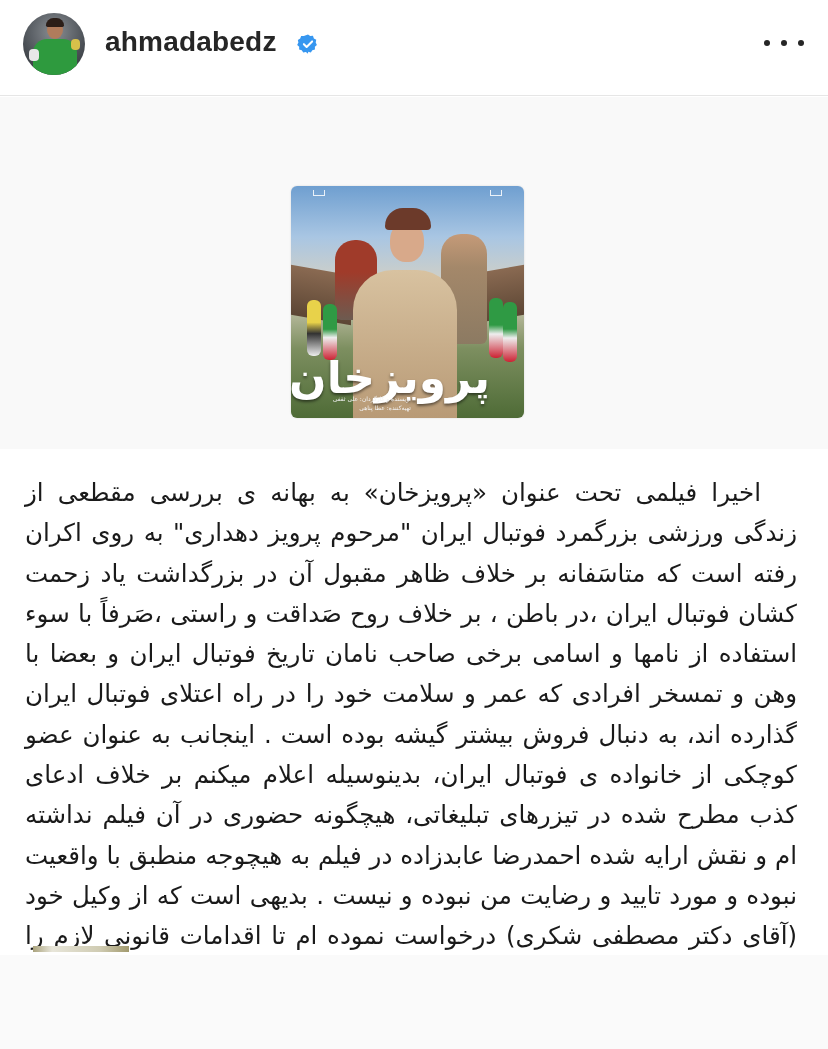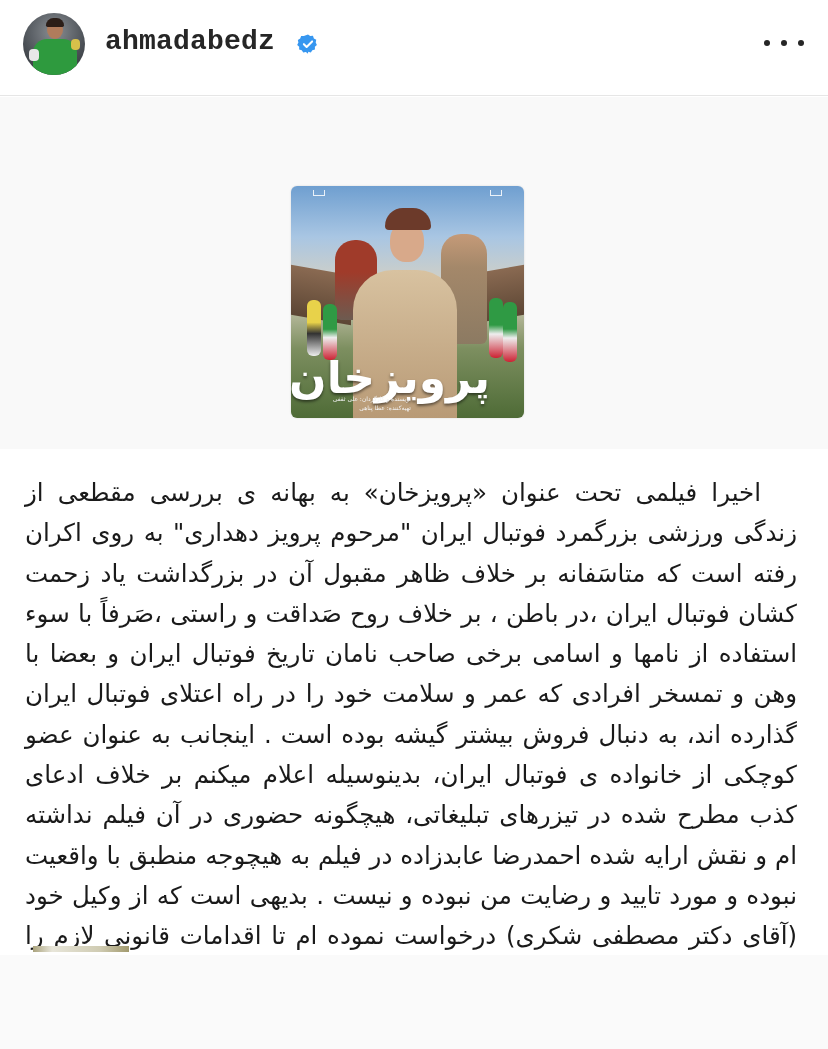--- a/index.html
+++ b/index.html
@@ -4,21 +4,21 @@
 <style>
   * { box-sizing: border-box; margin: 0; padding: 0; }
   html, body { width: 828px; height: 1049px; overflow: hidden; background: #ffffff; font-family: "DejaVu Sans", sans-serif; }
   .header { position: absolute; left: 0; top: 0; width: 828px; height: 96px; background: #ffffff; border-bottom: 1px solid #e6e6e6; }
   .avatar { position: absolute; left: 23px; top: 13px; width: 62px; height: 62px; border-radius: 50%; overflow: hidden; background: radial-gradient(circle at 50% 30%, #8a8f94 0%, #4a4f55 60%, #2a2d30 100%); }
   .avatar .head { position: absolute; left: 24px; top: 8px; width: 16px; height: 18px; border-radius: 50%; background: #b07c5c; }
   .avatar .hair { position: absolute; left: 23px; top: 5px; width: 18px; height: 9px; border-radius: 9px 9px 2px 2px; background: #2b1e18; }
   .avatar .shirt { position: absolute; left: 10px; top: 26px; width: 44px; height: 40px; border-radius: 14px 14px 4px 4px; background: #2e9a3e; }
   .avatar .glove { position: absolute; left: 6px; top: 36px; width: 10px; height: 12px; border-radius: 4px; background: #e8e8e8; }
   .avatar .glove2 { position: absolute; left: 48px; top: 26px; width: 9px; height: 11px; border-radius: 4px; background: #d8c04a; }
-  .username { position: absolute; left: 105px; top: 26px; font-family: Liberation Mono, monospace; font-weight: bold; font-size: 28px; color: #262626; letter-spacing: 0.2px; }
+  .username { position: absolute; left: 105px; top: 26px; font-family: Liberation Sans, sans-serif; font-weight: bold; font-size: 28px; color: #262626; letter-spacing: 0.2px; }
   .verified { position: absolute; left: 297px; top: 33px; width: 22px; height: 22px; }
   .more { position: absolute; left: 764px; top: 31px; width: 40px; height: 24px; display: flex; align-items: center; justify-content: space-between; cursor: pointer; }
   .more span { display: block; width: 6px; height: 6px; border-radius: 50%; background: #262626; }
 
   .post { position: absolute; left: 0; top: 97px; width: 828px; height: 858px; background: #fafafa; }
   .poster-zone { position: absolute; left: 0; top: 0; width: 828px; height: 352px; background: #f9f9f9; }
   .poster { position: absolute; left: 291px; top: 89px; width: 233px; height: 232px; border-radius: 6px; overflow: hidden;
     background: linear-gradient(180deg, #6f9fd0 0%, #a9c6e3 22%, #d9d2c0 45%, #7d8f60 70%, #4e6b36 100%); box-shadow: 0 0 2px rgba(0,0,0,0.15); }
   .poster .stand-l { position: absolute; left: 0; top: 84px; width: 60px; height: 50px; background: linear-gradient(180deg,#8a6a52,#5c4634); transform: skewY(10deg); }
   .poster .stand-r { position: absolute; right: 0; top: 84px; width: 60px; height: 50px; background: linear-gradient(180deg,#8a6a52,#5c4634); transform: skewY(-10deg); }

